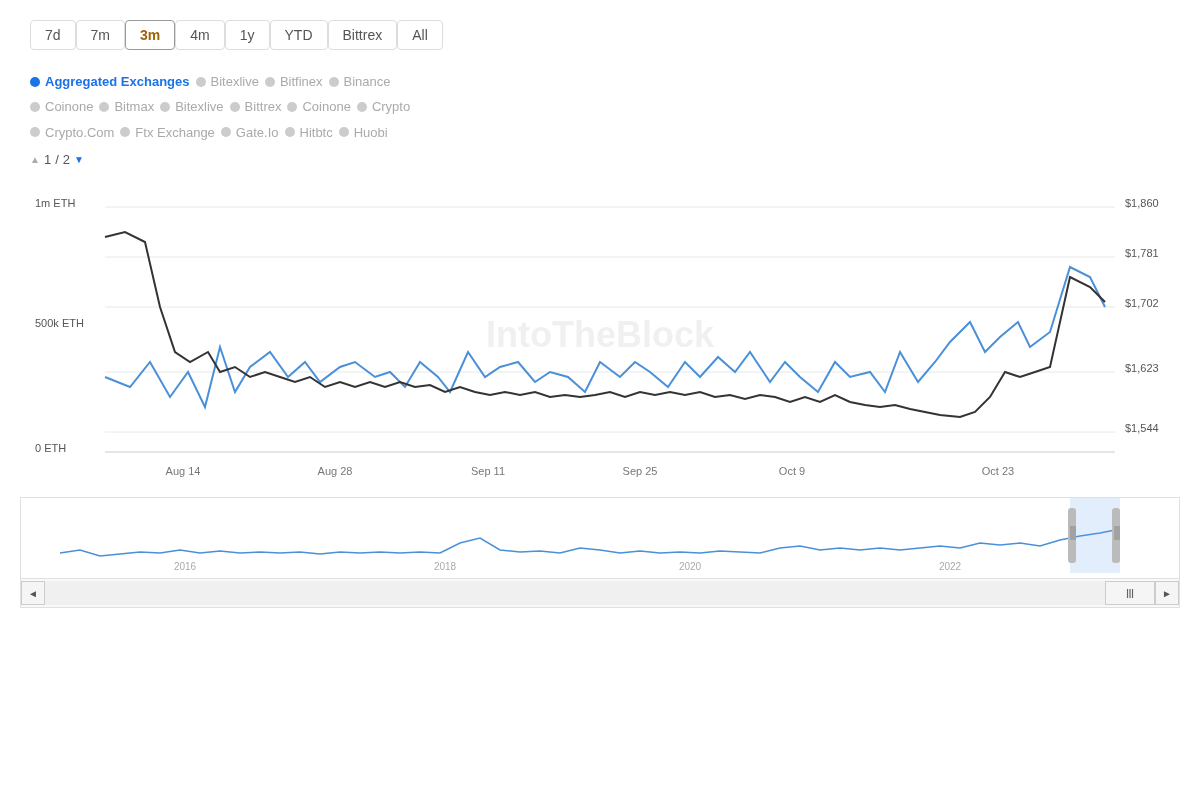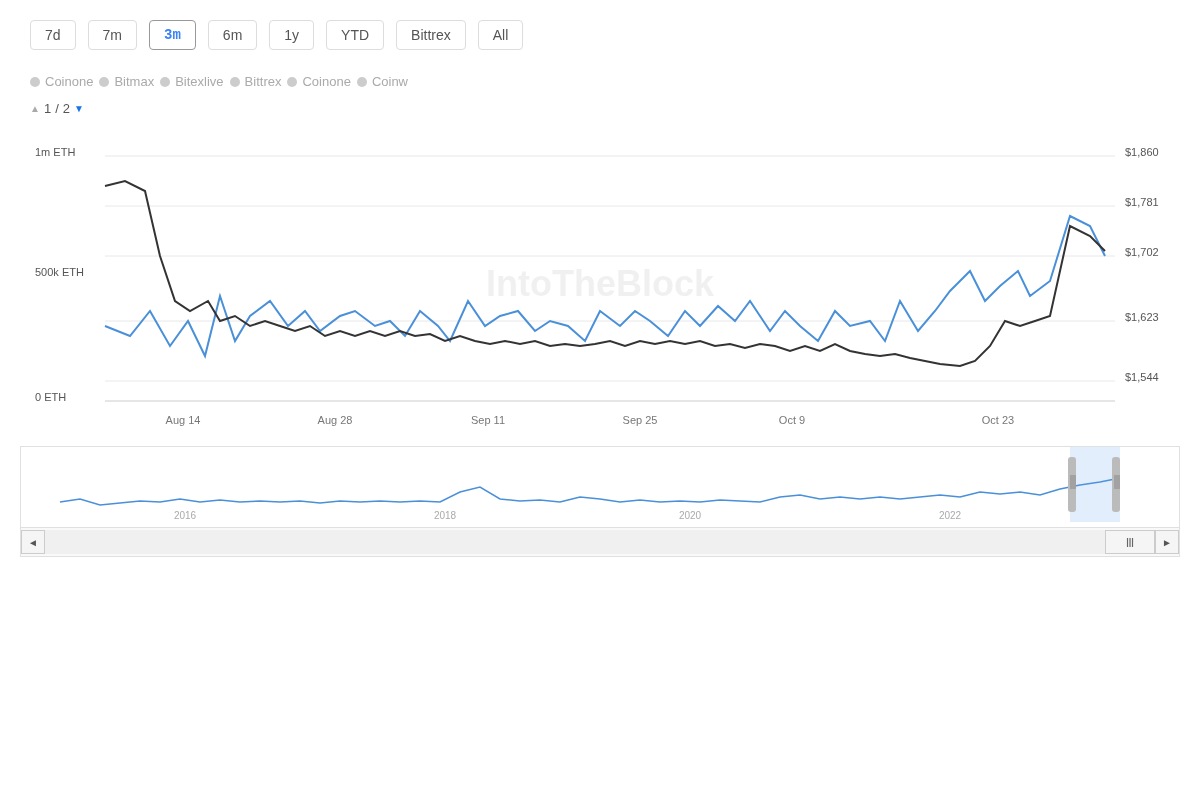--- a/index.html
+++ b/index.html
@@ -10,37 +10,36 @@
       width: 1200px;
       height: 800px;
       overflow: hidden;
     }
     .container {
       padding: 20px 30px 10px 30px;
     }
     
     .time-buttons {
       display: flex;
-      gap: 12px;
+      gap: 0;
       margin-bottom: 20px;
     }
     .time-btn {
       padding: 6px 14px;
       border: 1px solid #ddd;
       background: #fff;
       border-radius: 4px;
       font-size: 14px;
       cursor: pointer;
       color: #555;
     }
     .time-btn.active {
       font-weight: bold;
-      color: #3b82f6;
+      color: #a16207;
       border-color: #999;
-      font-family: Liberation Mono, monospace;
     }
     
     .legend {
       margin-bottom: 8px;
       line-height: 1.8;
     }
     .legend-row {
       display: flex;
       flex-wrap: wrap;
       align-items: center;
@@ -130,29 +129,47 @@
   </style>
 </head>
 <body>
 
 <div class="container">
 
   <div class="time-buttons">
     <button class="time-btn">7d</button>
     <button class="time-btn">7m</button>
     <button class="time-btn active">3m</button>
-    <button class="time-btn">6m</button>
+    <button class="time-btn">4m</button>
     <button class="time-btn">1y</button>
     <button class="time-btn">YTD</button>
     <button class="time-btn">Bittrex</button>
     <button class="time-btn">All</button>
   </div>
 
   <div class="legend">
     <div class="legend-row">
+      <div class="legend-item active">
+        <div class="legend-dot blue"></div>
+        <span>Aggregated Exchanges</span>
+      </div>
+      <div class="legend-item">
+        <div class="legend-dot"></div>
+        <span>Bitexlive</span>
+      </div>
+      <div class="legend-item">
+        <div class="legend-dot"></div>
+        <span>Bitfinex</span>
+      </div>
+      <div class="legend-item">
+        <div class="legend-dot"></div>
+        <span>Binance</span>
+      </div>
+    </div>
+    <div class="legend-row">
       <div class="legend-item">
         <div class="legend-dot"></div>
         <span>Coinone</span>
       </div>
       <div class="legend-item">
         <div class="legend-dot"></div>
         <span>Bitmax</span>
       </div>
       <div class="legend-item">
         <div class="legend-dot"></div>
@@ -161,21 +178,43 @@
       <div class="legend-item">
         <div class="legend-dot"></div>
         <span>Bittrex</span>
       </div>
       <div class="legend-item">
         <div class="legend-dot"></div>
         <span>Coinone</span>
       </div>
       <div class="legend-item">
         <div class="legend-dot"></div>
-        <span>Coinw</span>
+        <span>Crypto</span>
+      </div>
+    </div>
+    <div class="legend-row">
+      <div class="legend-item">
+        <div class="legend-dot"></div>
+        <span>Crypto.Com</span>
+      </div>
+      <div class="legend-item">
+        <div class="legend-dot"></div>
+        <span>Ftx Exchange</span>
+      </div>
+      <div class="legend-item">
+        <div class="legend-dot"></div>
+        <span>Gate.Io</span>
+      </div>
+      <div class="legend-item">
+        <div class="legend-dot"></div>
+        <span>Hitbtc</span>
+      </div>
+      <div class="legend-item">
+        <div class="legend-dot"></div>
+        <span>Huobi</span>
       </div>
     </div>
   </div>
 
   <div class="pagination">
     <span class="tri-up">▲</span>
     <span>1</span>
     <span>/</span>
     <span>2</span>
     <span class="tri-down">▼</span>

